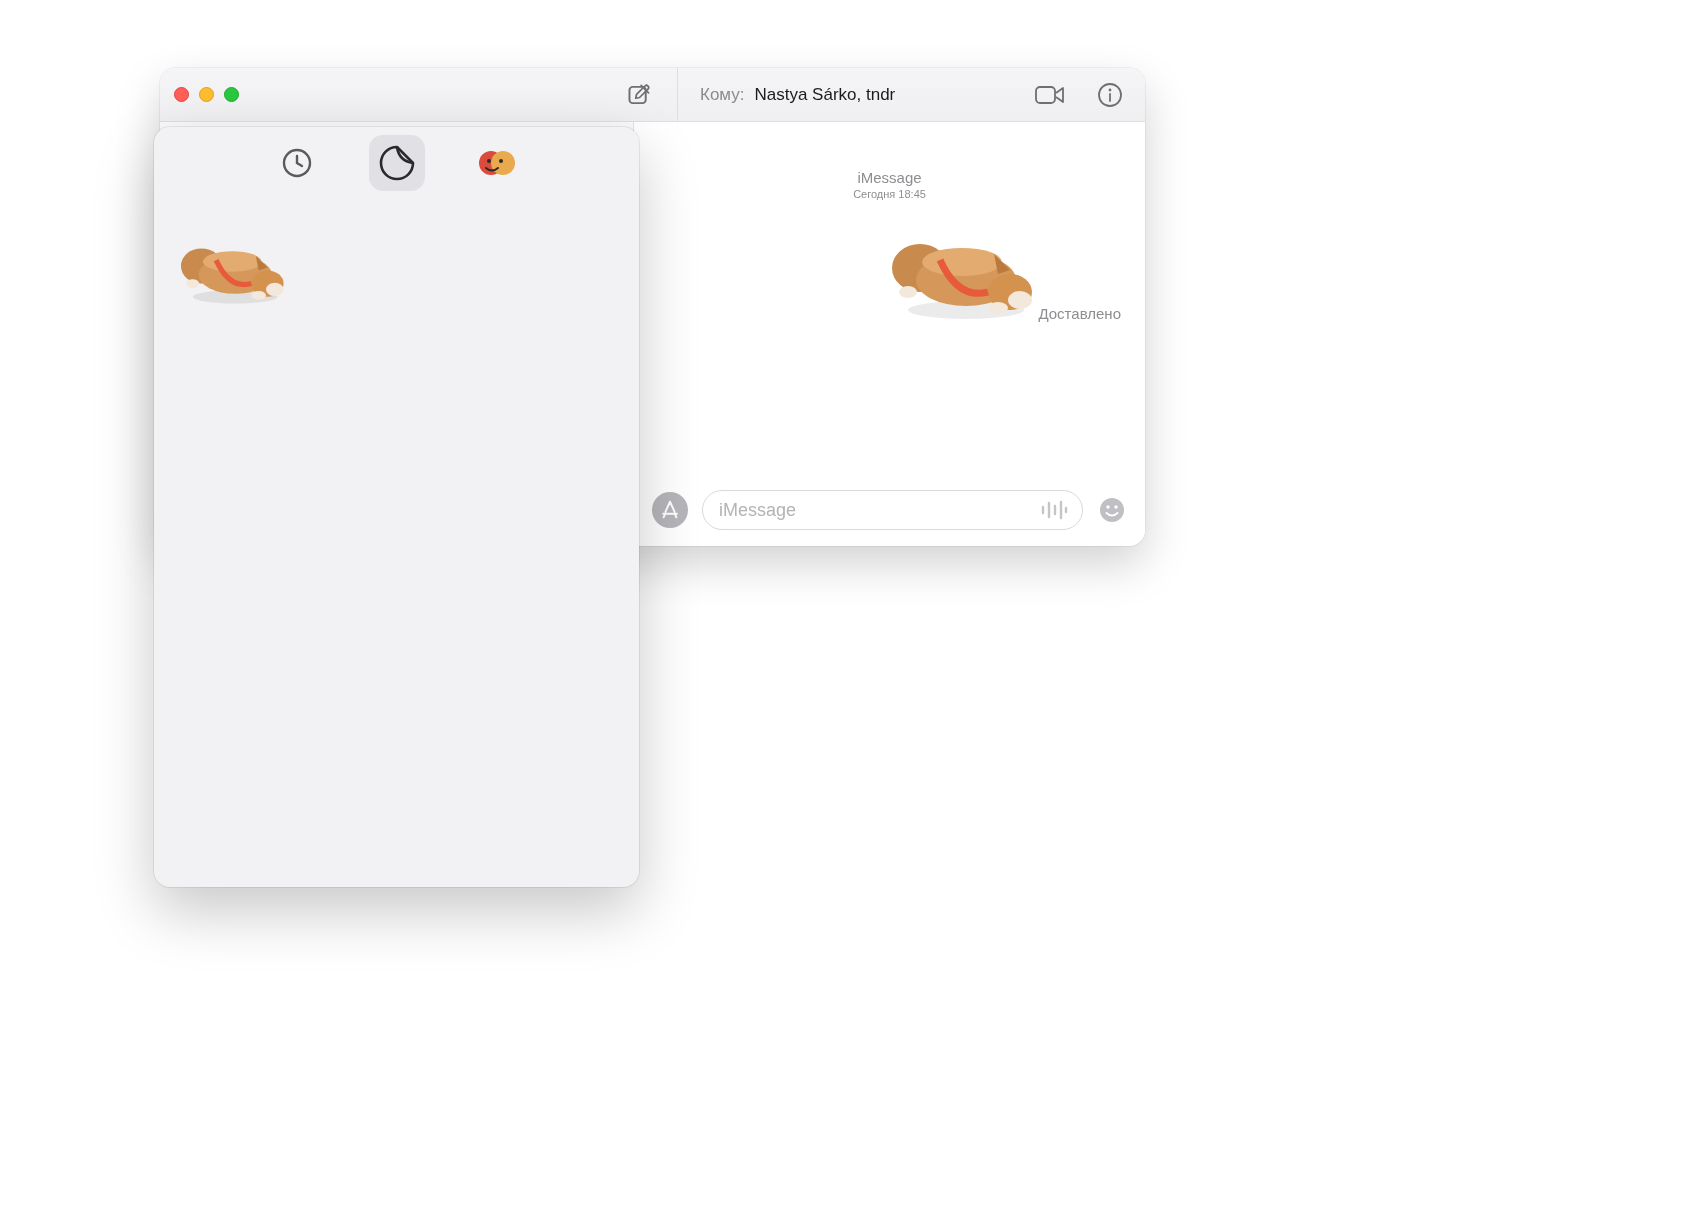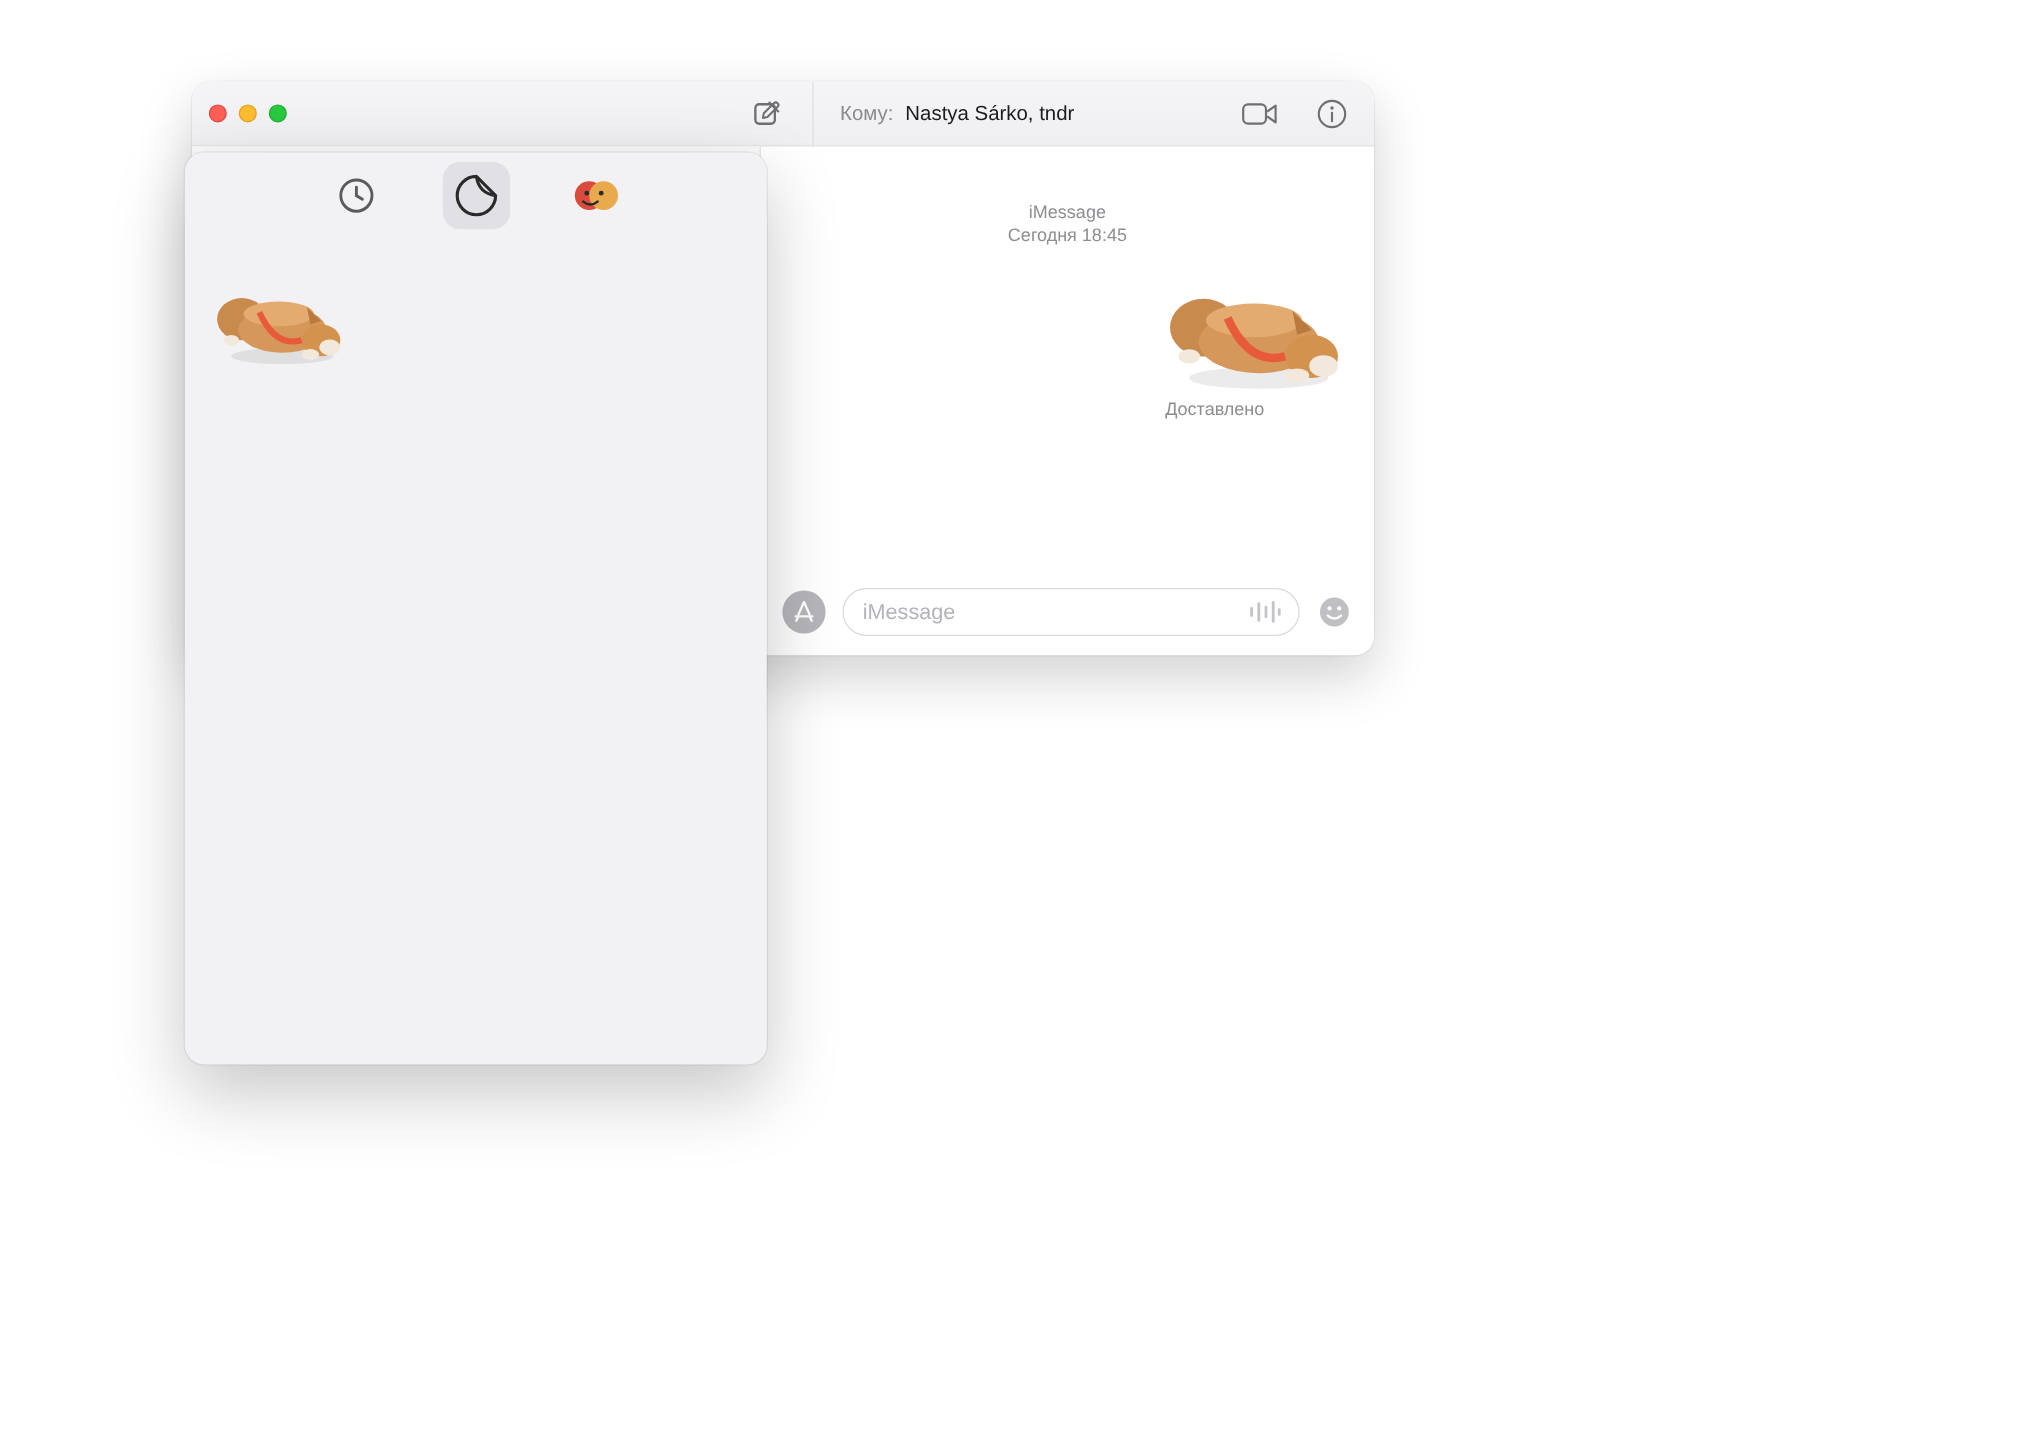--- a/index.html
+++ b/index.html
@@ -30,22 +30,22 @@
   .recip-label{color:#8b8b8f;}
   .recip-names{color:#1c1c1e;}
   .hdr-actions{display:flex;align-items:center;gap:26px;margin-left:auto;}
   .hdr-icon{display:flex;align-items:center;justify-content:center;width:34px;height:34px;}
 
   .conv-body{flex:1;display:flex;min-height:0;}
   .sidebar-placeholder{width:474px;border-right:1px solid #e3e3e6;background:#faf9fa;}
   .thread{flex:1;display:flex;flex-direction:column;background:#fff;margin-top:33px;}
   .thread-scroll{flex:1;overflow:hidden;padding:14px 18px 8px 18px;display:flex;flex-direction:column;align-items:center;}
   .srv-label{color:#8e8e92;font-size:15px;text-align:center;line-height:1.2;}
-  .timestamp{color:#8e8e92;font-size:15px;text-align:center;margin-top:1px;}
-  .sent-wrap{align-self:flex-end;display:flex;flex-direction:column;align-items:flex-start;margin-top:14px;margin-right:6px;}
+  .timestamp{color:#8e8e92;font-size:11px;text-align:center;margin-top:1px;}
+  .sent-wrap{align-self:flex-end;display:flex;align-items:flex-end;margin-top:14px;margin-right:6px;}
   .delivery{color:#8e8e92;font-size:15px;margin-top:6px;}
 
   .composer{display:flex;align-items:center;gap:14px;padding:0 18px 16px 18px;}
   .apps-btn{width:36px;height:36px;border-radius:18px;background:#b5b5ba;display:flex;align-items:center;justify-content:center;}
   .input-pill{flex:1;height:40px;border:1.5px solid #d9d9dd;border-radius:20px;display:flex;align-items:center;padding:0 14px;gap:10px;}
   .input-pill input{flex:1;border:none;outline:none;font-size:18px;color:#1c1c1e;background:transparent;}
   .input-pill input::placeholder{color:#b3b3b8;}
   .mic-icon{display:flex;align-items:center;justify-content:center;}
   .emoji-btn{width:30px;height:30px;display:flex;align-items:center;justify-content:center;}
 

